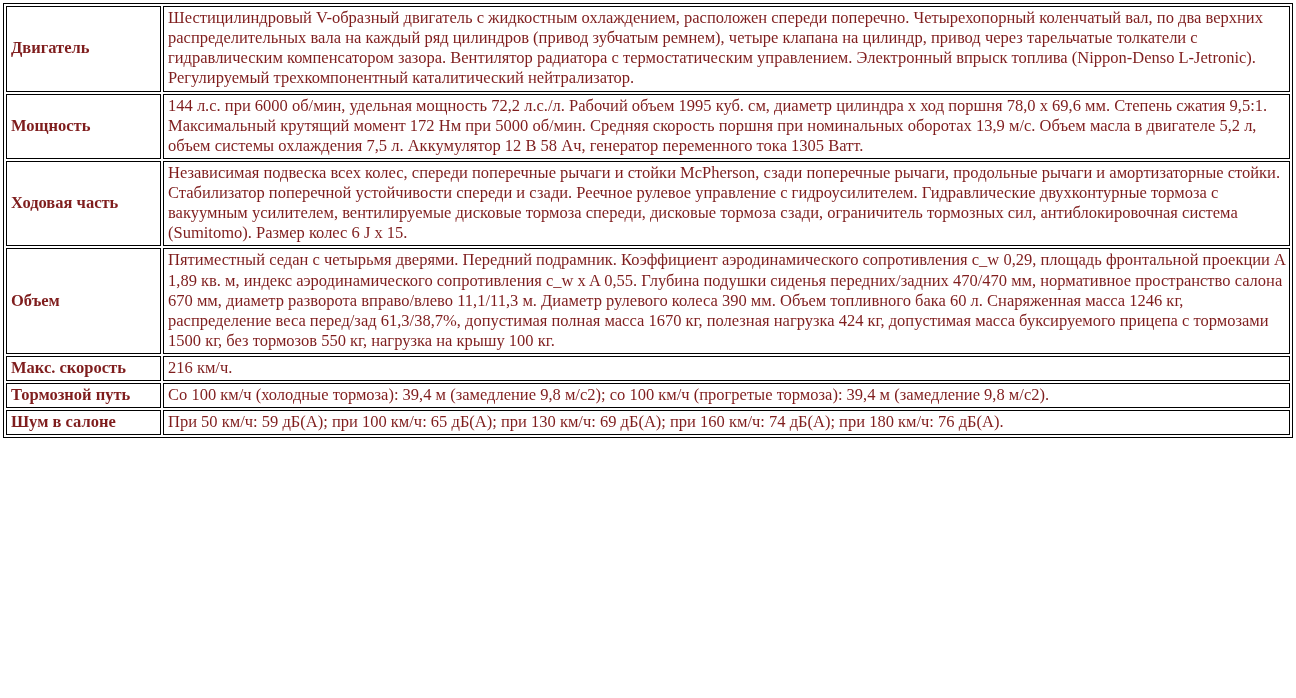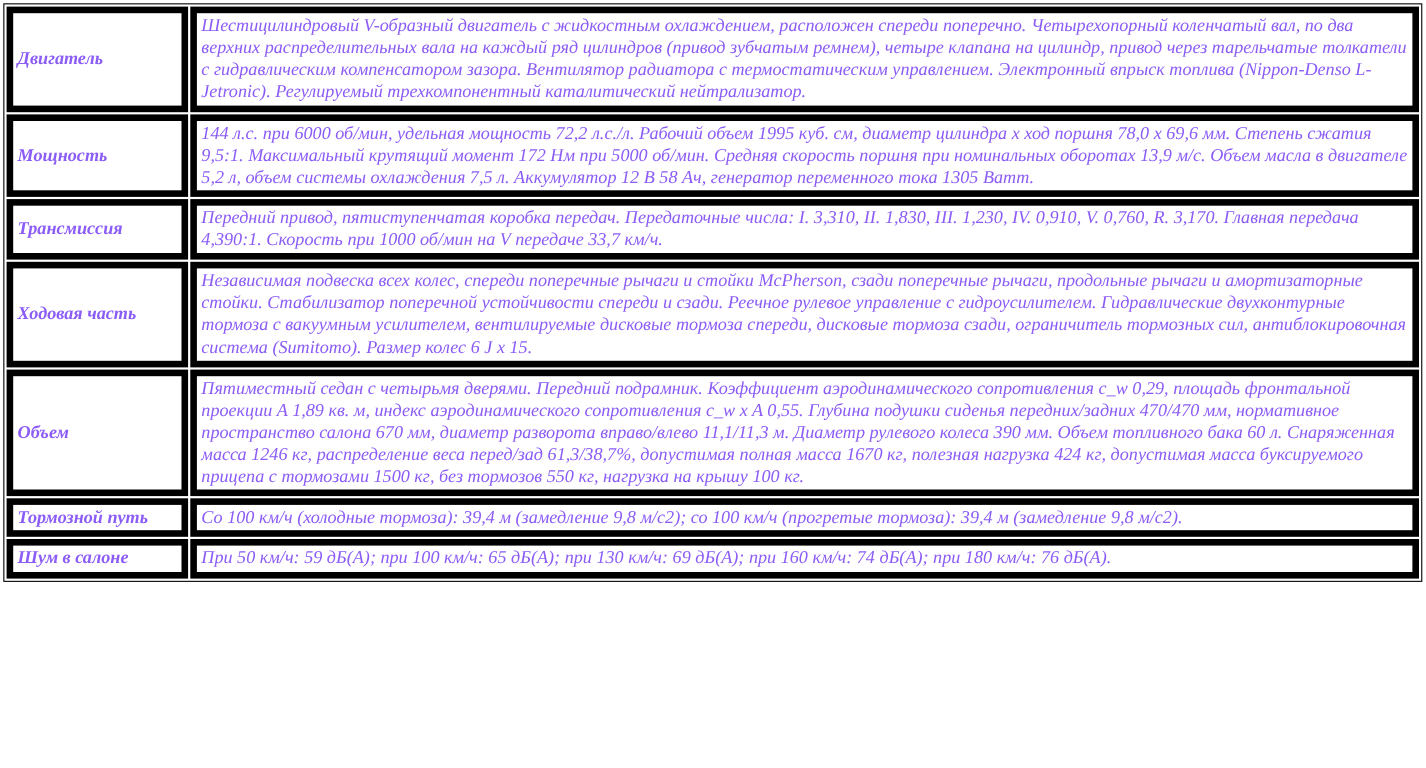--- a/index.html
+++ b/index.html
@@ -13,28 +13,27 @@
   }
   table.specs {
     width: 100%;
     border-collapse: separate;
     border-spacing: 2px;
     border: 1px solid #000000;
     background: #ffffff;
     table-layout: fixed;
   }
   td {
-    border: 6px solid #000000;
+    border: 1px solid #000000;
     font-size: 16.5px;
     line-height: 1.22;
-    color: #8b5cf6;
+    color: #7f1d1d;
     padding: 1px 3px 2px 4px;
     vertical-align: middle;
     word-wrap: break-word;
-    font-style: italic;
   }
   td.label-cell {
     width: 146px;
     font-weight: bold;
   }
   td.value-cell {
     font-weight: normal;
   }
 </style>
 </head>
@@ -45,30 +44,30 @@
     <tbody>
       <tr>
         <td class="label-cell">Двигатель</td>
         <td class="value-cell">Шестицилиндровый V-образный двигатель с жидкостным охлаждением, расположен спереди поперечно. Четырехопорный коленчатый вал, по два верхних распределительных вала на каждый ряд цилиндров (привод зубчатым ремнем), четыре клапана на цилиндр, привод через тарельчатые толкатели с гидравлическим компенсатором зазора. Вентилятор радиатора с термостатическим управлением. Электронный впрыск топлива (Nippon-Denso L-Jetronic). Регулируемый трехкомпонентный каталитический нейтрализатор.</td>
       </tr>
       <tr>
         <td class="label-cell">Мощность</td>
         <td class="value-cell">144 л.с. при 6000 об/мин, удельная мощность 72,2 л.с./л. Рабочий объем 1995 куб. см, диаметр цилиндра x ход поршня 78,0 x 69,6 мм. Степень сжатия 9,5:1. Максимальный крутящий момент 172 Нм при 5000 об/мин. Средняя скорость поршня при номинальных оборотах 13,9 м/с. Объем масла в двигателе 5,2 л, объем системы охлаждения 7,5 л. Аккумулятор 12 В 58 Ач, генератор переменного тока 1305 Ватт.</td>
       </tr>
       <tr>
-        <td class="label-cell">Трансмиссия</td>
-        <td class="value-cell">Передний привод, пятиступенчатая коробка передач. Передаточные числа: I. 3,310, II. 1,830, III. 1,230, IV. 0,910, V. 0,760, R. 3,170. Главная передача 4,390:1. Скорость при 1000 об/мин на V передаче 33,7 км/ч.</td>
-      </tr>
-      <tr>
         <td class="label-cell">Ходовая часть</td>
         <td class="value-cell">Независимая подвеска всех колес, спереди поперечные рычаги и стойки McPherson, сзади поперечные рычаги, продольные рычаги и амортизаторные стойки. Стабилизатор поперечной устойчивости спереди и сзади. Реечное рулевое управление с гидроусилителем. Гидравлические двухконтурные тормоза с вакуумным усилителем, вентилируемые дисковые тормоза спереди, дисковые тормоза сзади, ограничитель тормозных сил, антиблокировочная система (Sumitomo). Размер колес 6 J x 15.</td>
       </tr>
       <tr>
         <td class="label-cell">Объем</td>
         <td class="value-cell">Пятиместный седан с четырьмя дверями. Передний подрамник. Коэффициент аэродинамического сопротивления c_w 0,29, площадь фронтальной проекции A 1,89 кв. м, индекс аэродинамического сопротивления c_w x A 0,55. Глубина подушки сиденья передних/задних 470/470 мм, нормативное пространство салона 670 мм, диаметр разворота вправо/влево 11,1/11,3 м. Диаметр рулевого колеса 390 мм. Объем топливного бака 60 л. Снаряженная масса 1246 кг, распределение веса перед/зад 61,3/38,7%, допустимая полная масса 1670 кг, полезная нагрузка 424 кг, допустимая масса буксируемого прицепа с тормозами 1500 кг, без тормозов 550 кг, нагрузка на крышу 100 кг.</td>
+      </tr>
+      <tr>
+        <td class="label-cell">Макс. скорость</td>
+        <td class="value-cell">216 км/ч.</td>
       </tr>
       <tr>
         <td class="label-cell">Тормозной путь</td>
         <td class="value-cell">Со 100 км/ч (холодные тормоза): 39,4 м (замедление 9,8 м/с2); со 100 км/ч (прогретые тормоза): 39,4 м (замедление 9,8 м/с2).</td>
       </tr>
       <tr>
         <td class="label-cell">Шум в салоне</td>
         <td class="value-cell">При 50 км/ч: 59 дБ(А); при 100 км/ч: 65 дБ(А); при 130 км/ч: 69 дБ(А); при 160 км/ч: 74 дБ(А); при 180 км/ч: 76 дБ(А).</td>
       </tr>
     </tbody>

